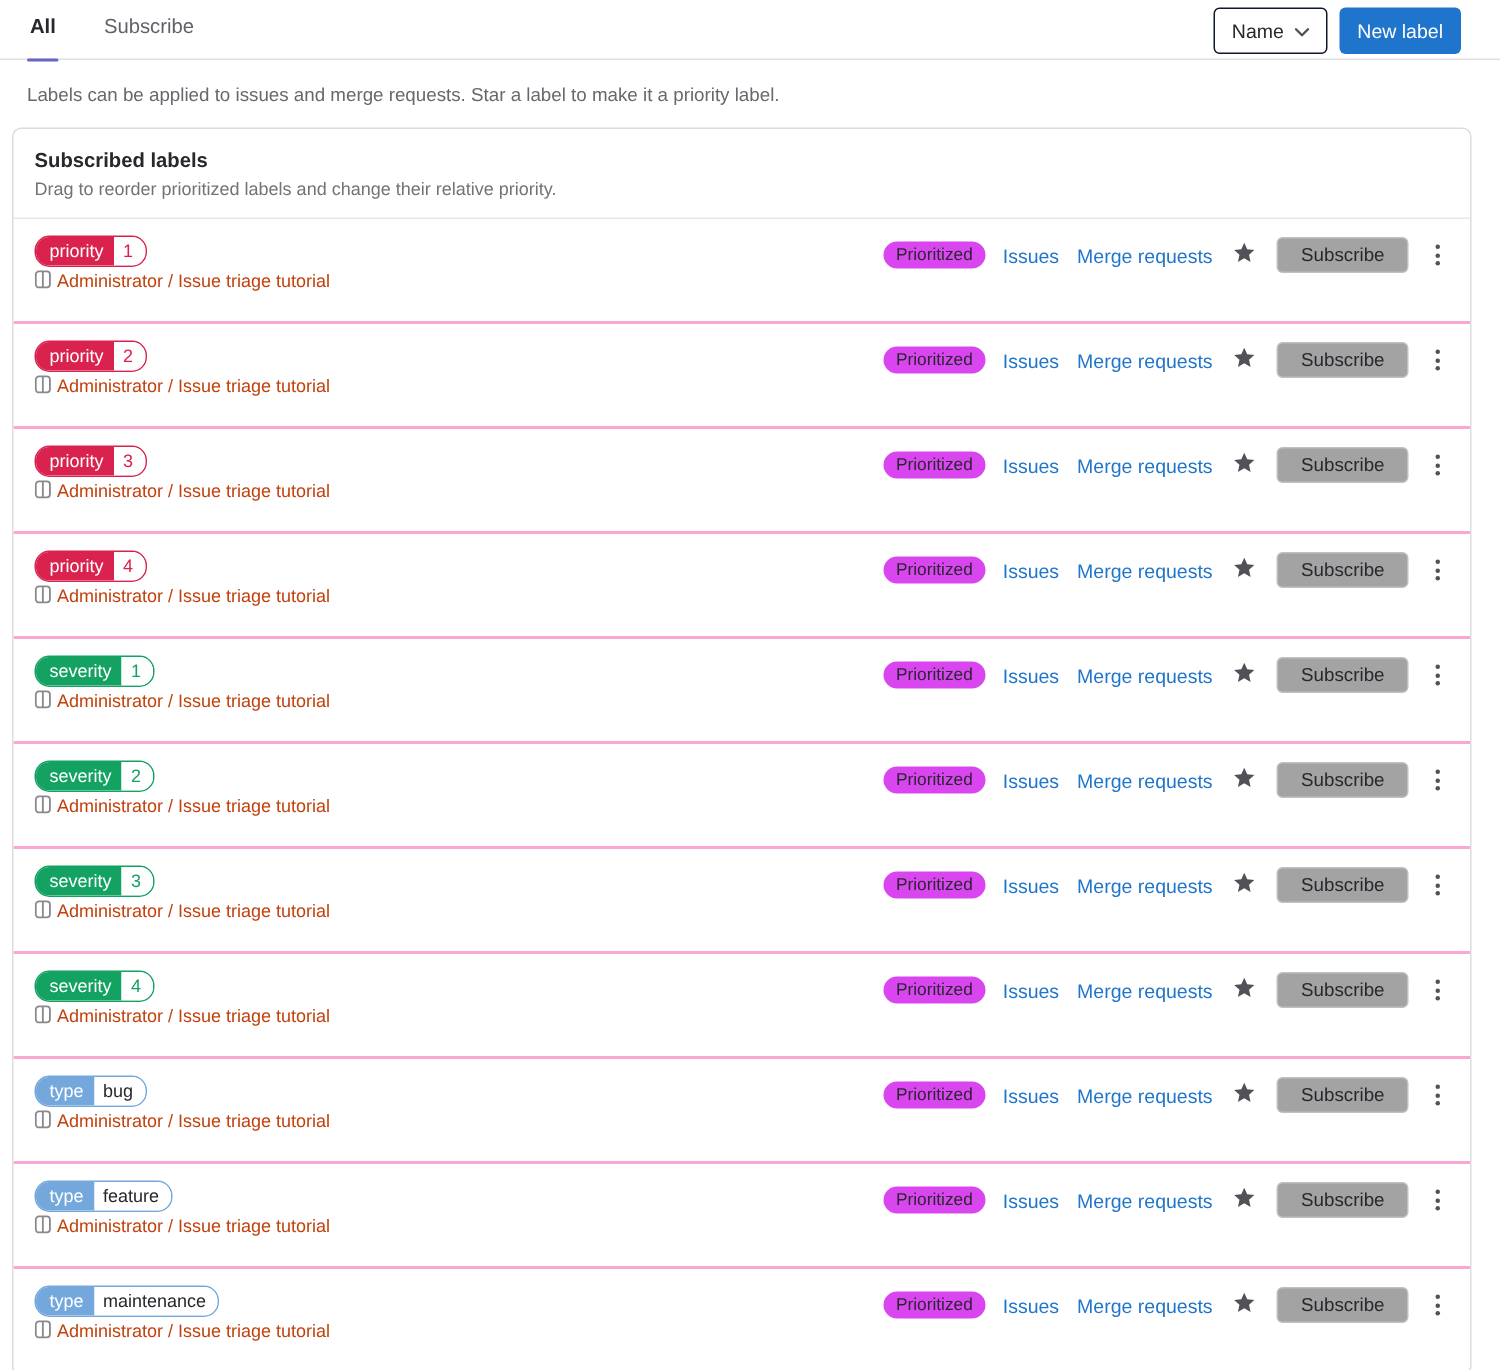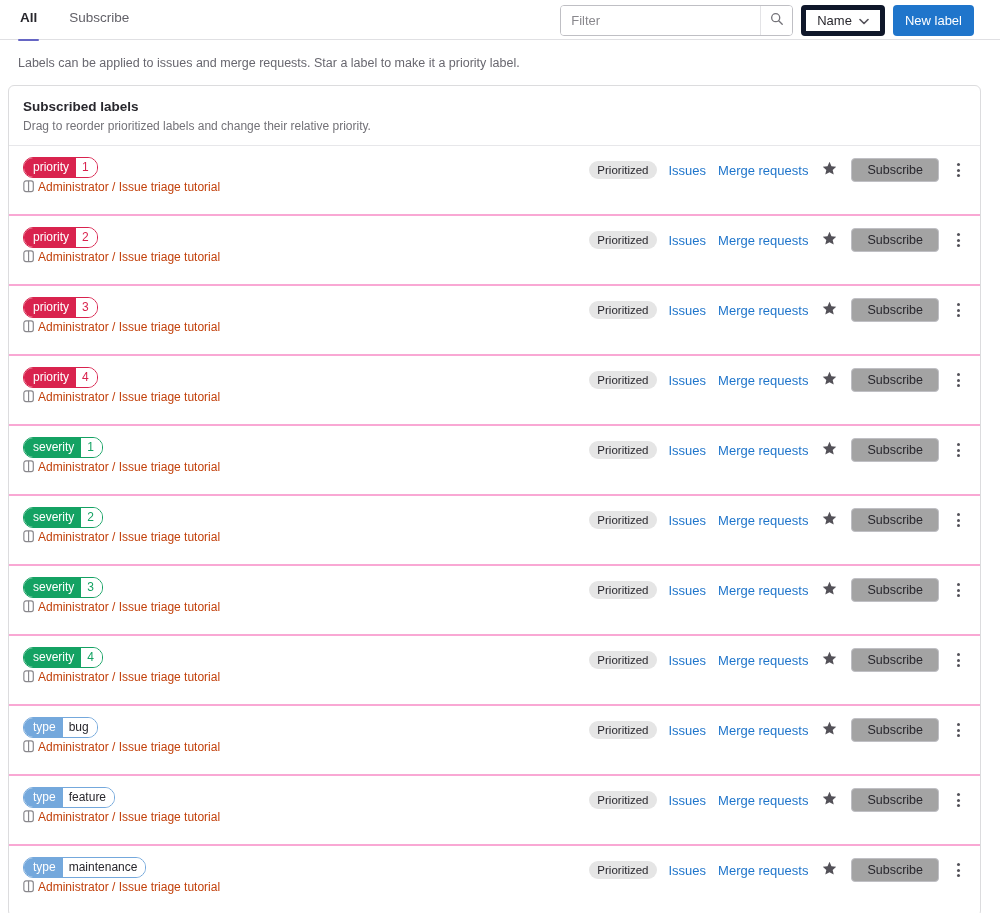--- a/index.html
+++ b/index.html
@@ -12,21 +12,21 @@
   .tabs { display:flex; gap:28px; height:24px; }
   .tab { font-size:13.5px; color:#626168; padding:10px 2px 0 2px; height:40px; cursor:pointer; position:relative; }
   .tab.active { color:#28272d; font-weight:bold; }
   .tab.active::after { content:""; position:absolute; left:0; right:0; bottom:-1px; height:2px; background:#6666c4; border-radius:2px; }
 
   .controls { display:flex; gap:8px; align-items:center; padding-top:5px; }
   .filter-group { display:flex; align-items:stretch; border:1px solid #bfbfc4; border-radius:4px; height:31px; width:233px; background:#fff; overflow:hidden; }
   .filter-input { border:none; outline:none; flex:1; padding:0 10px; font-size:13px; color:#28272d; font-family:"Liberation Sans", sans-serif; }
   .filter-input::placeholder { color:#89888d; }
   .filter-icon-seg { width:32px; display:flex; align-items:center; justify-content:center; border-left:1px solid #e3e3e6; cursor:pointer; background:#fff; }
-  .dropdown-btn { display:flex; align-items:center; gap:7px; border:5px solid #0f172a; background:#fff; border-radius:4px; height:31px; padding:0 11px; font-size:13px; color:#28272d; cursor:pointer; font-family:"Liberation Sans", sans-serif;justify-content:center; }
+  .dropdown-btn { display:flex; align-items:center; gap:7px; border:1px solid #0f172a; background:#fff; border-radius:4px; height:31px; padding:0 11px; font-size:13px; color:#28272d; cursor:pointer; font-family:"Liberation Sans", sans-serif;justify-content:center; }
   .primary-btn { border:none; background:#1f75cb; color:#fff; border-radius:4px; height:31px; padding:0 12px; font-size:13px; cursor:pointer; font-family:"Liberation Sans", sans-serif; }
 
   .description { font-size:12.5px; color:#68676f; margin:16px 18px 15px 18px; }
 
   
   .card { border:1px solid #dcdcde; border-radius:6px; margin:0 19px 14px 8px; background:#fff; overflow:hidden; }
   .card-header { padding:13px 14px 12px 14px; border-bottom:1px solid #e7e7ea; }
   .card-title { font-size:13.5px; font-weight:bold; color:#28272d; }
   .card-subtitle { font-size:12px; color:#737278; margin-top:5px; }
 
@@ -36,49 +36,38 @@
   .label-row:last-child { border-bottom:none; }
 
   .scoped-label { display:inline-flex; align-items:stretch; border:1px solid; border-radius:10px; overflow:hidden; font-size:12px; line-height:16px; cursor:pointer; }
   .scope-key { color:#fff; padding:1px 7px 2px 9px; }
   .scope-value { background:#fff; padding:1px 8px 2px 6px; }
 
   .project-path { width:205px; font-size:12px; line-height:16.5px; color:#c2410c; margin-top:1px; }
   .project-icon { vertical-align:-2px; margin-right:3px; }
 
   .label-actions { display:flex; align-items:center; gap:12px; margin-top:1px; }
-  .badge { background:#e5e5e5; color:#28272d; font-size:11.5px; padding:3px 8px; border-radius:10px; }
+  .badge { background:#d946ef; color:#28272d; font-size:11.5px; padding:3px 8px; border-radius:10px; }
   .action-link { color:#1f75cb; font-size:13px; text-decoration:none; cursor:pointer; }
   .icon-btn { background:none; border:none; cursor:pointer; display:flex; align-items:center; padding:2px; }
   .subscribe-btn { background:#a3a3a3; border:1px solid #bfbfc4; border-radius:4px; color:#28272d; font-size:12.5px; padding:4px 15px; cursor:pointer; font-family:"Liberation Sans", sans-serif; }
   .kebab-btn { background:none; border:none; cursor:pointer; padding:3px 6px; display:flex; flex-direction:column; gap:2.5px; align-items:center; }
   .kebab-dot { width:3px; height:3px; border-radius:50%; background:#535158; }
 </style>
 </head>
 <body>
 
 <div class="page">
 
   <div class="topbar">
     <div class="tabs">
       <div class="tab active">All</div>
       <div class="tab">Subscribe</div>
     </div>
     <div class="controls">
-      <div class="filter-group">
-        <input class="filter-input" type="text" placeholder="Filter" style="">
-        <div class="filter-icon-seg">
-          <span>
-            <svg width="14" height="14" viewBox="0 0 16 16">
-                <circle cx="6.5" cy="6.5" r="4.6" fill="none" stroke="#737278" stroke-width="1.5"></circle>
-                <line x1="10.2" y1="10.2" x2="14" y2="14" stroke="#737278" stroke-width="1.5" stroke-linecap="round"></line>
-              </svg>
-          </span>
-        </div>
-      </div>
       <button class="dropdown-btn">
         <span>Name</span>
         <span>
           <svg width="10" height="7" viewBox="0 0 10 7">
               <path d="M1 1.5 L5 5.5 L9 1.5" fill="none" stroke="#535158" stroke-width="1.6" stroke-linecap="round" stroke-linejoin="round"></path>
             </svg>
         </span>
       </button>
       <button class="primary-btn">New label</button>
     </div>

